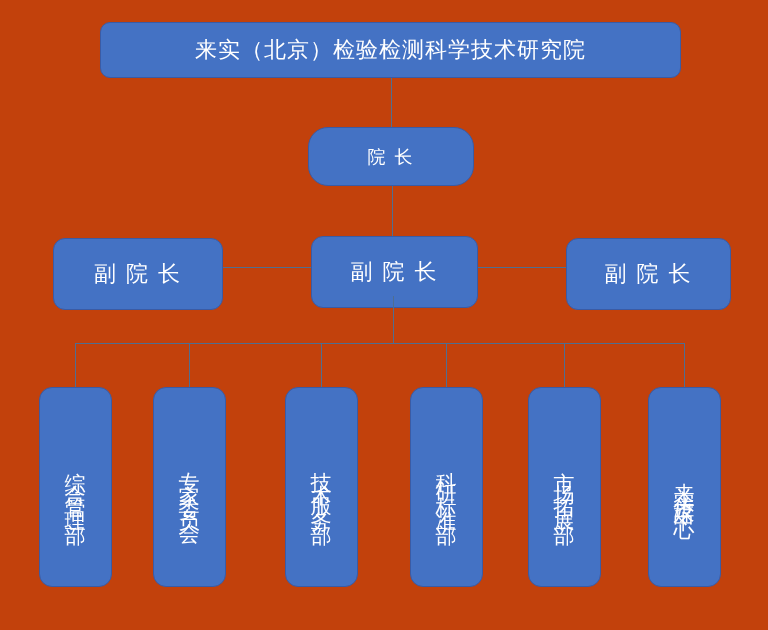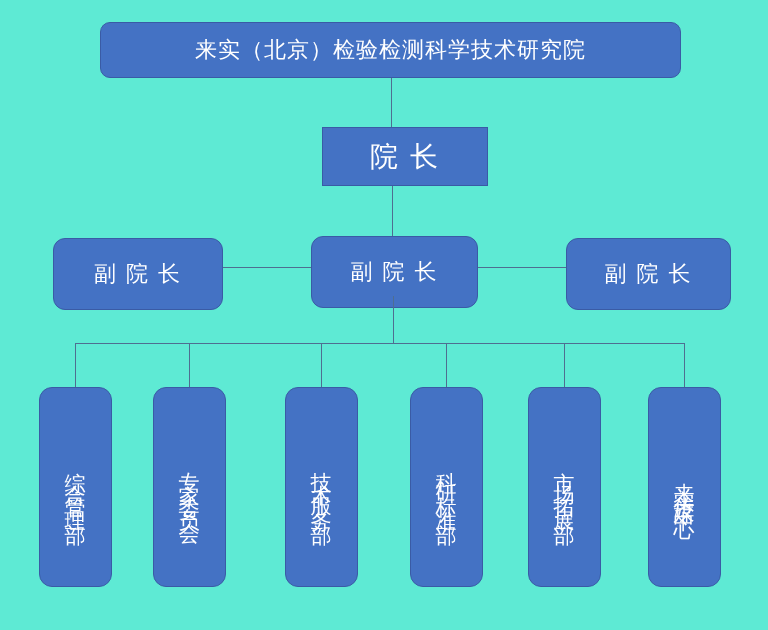--- a/index.html
+++ b/index.html
@@ -4,42 +4,42 @@
 <style>
   * { margin: 0; padding: 0; box-sizing: border-box; }
   html, body { background: #ffffff; }
   body {
     font-family: "Liberation Sans", "DejaVu Sans", sans-serif;
     width: 768px; height: 630px; overflow: hidden;
   }
   .canvas {
     position: relative;
     width: 768px; height: 630px;
-    background: #5eead4;
+    background: #c2410c;
   }
   .box {
     position: absolute;
     background: #4472C4;
     border: 1.5px solid #3A5BA5;
     color: #ffffff;
     display: flex;
     align-items: center;
     justify-content: center;
     text-align: center;
   }
   .box-root {
     left: 100px; top: 22px; width: 581px; height: 56px;
     border-radius: 10px;
     font-size: 22px;
     letter-spacing: 1px;
   }
   .box-director {
-    left: 322px; top: 127px; width: 166px; height: 59px;
-    border-radius: 0;
-    font-size: 28px;
+    left: 308px; top: 127px; width: 166px; height: 59px;
+    border-radius: 20px;
+    font-size: 18px;
     letter-spacing: 2px;
   }
   .box-deputy {
     top: 236px; height: 72px;
     border-radius: 12px;
     font-size: 22px;
     letter-spacing: 2px;
   }
   .deputy-left   { left: 53px;  width: 170px; top: 238px; }
   .deputy-center { left: 311px; width: 167px; }

